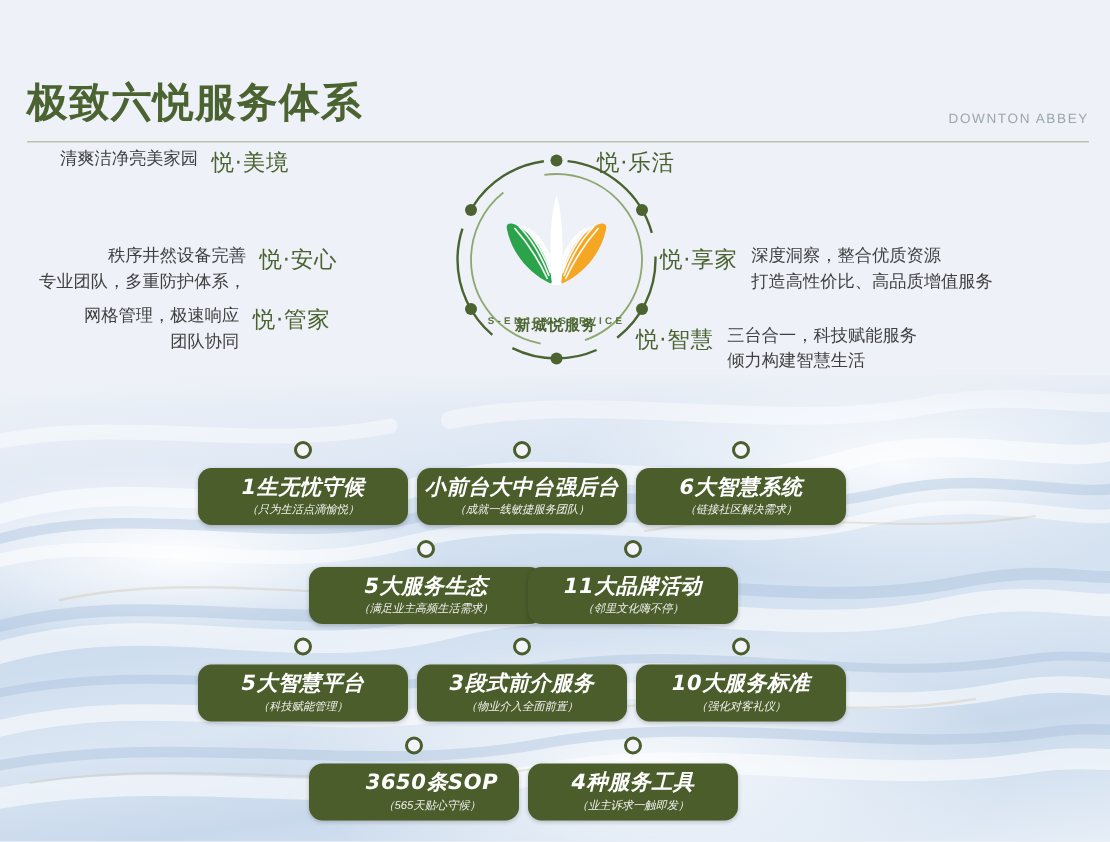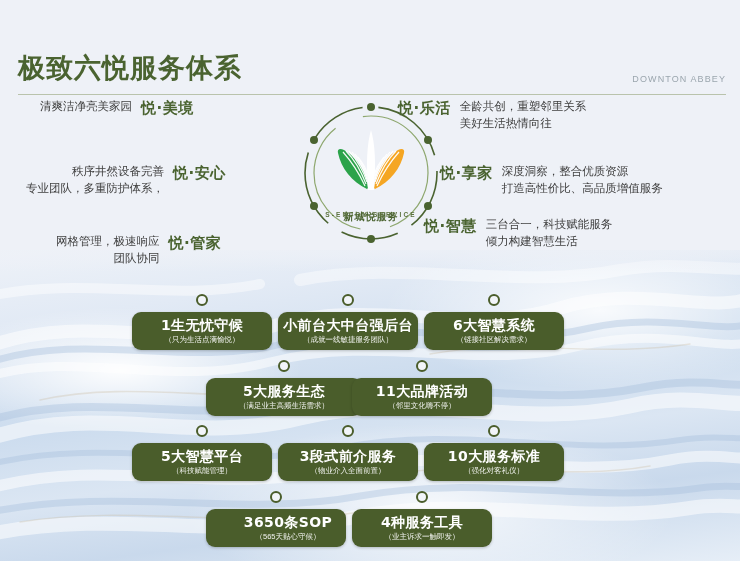--- a/index.html
+++ b/index.html
@@ -44,34 +44,34 @@
     font-size:9px; letter-spacing:1.1px; color:#9ba6ae;
   }
   #title-rule {
     position:absolute; left:18px; right:14px; top:70px;
     height:1px; background:#b9c3ac;
   }
 
   
   .pillar { position:absolute; color:#3d3d3d; }
   .pillar .kw {
-    color:#4a6330; font-weight:bold; font-size:15px; letter-spacing:.5px;
+    color:#4a6330; font-weight:normal; font-size:15px; letter-spacing:.5px;
     font-family:"DejaVu Sans","Liberation Sans",sans-serif; white-space:nowrap;
   }
   .pillar .desc { font-size:11.5px; line-height:17px; color:#3f3f3f; white-space:nowrap; }
   .left-pillar { text-align:right; }
   .left-pillar .kw { display:block; }
   .right-pillar { text-align:left; }
 
   .row-flex { display:flex; align-items:flex-start; gap:9px; }
 
   
   #pillar-meijing { left:40px;  top:98px;  }
   #pillar-anxin   { left:26px;  top:163px; }
-  #pillar-guanjia { left:56px;  top:233px; }
+  #pillar-guanjia { left:56px;  top:203px; }
   
   #pillar-lehuo   { left:398px; top:98px;  }
   #pillar-xiangjia{ left:440px; top:163px; }
   #pillar-zhihui  { left:424px; top:216px; }
 
   .kw-cell { padding-top:1px; }
 
   
   #emblem { position:absolute; left:296px; top:98px; width:150px; height:150px; }
   #logo-core { position:absolute; left:36px; top:30px; width:78px; height:66px; }
@@ -84,20 +84,21 @@
     position:absolute; left:0; right:0; top:113px; text-align:center;
     font-size:6.5px; letter-spacing:2.2px; color:#5d7340; font-weight:bold;
   }
 
   
   .node {
     position:absolute; height:38px; border-radius:9px;
     background:#4a5d2b; color:#fff;
     display:flex; flex-direction:column; align-items:center; justify-content:center;
     box-shadow:0 1px 3px rgba(0,0,0,.22);
+    font-style:italic;
   }
   .node .t {
     font-size:14px; font-weight:bold; line-height:16px; letter-spacing:.4px;
     font-family:"DejaVu Sans","Liberation Sans",sans-serif; white-space:nowrap;
   }
   .node .s { font-size:7.5px; line-height:11px; opacity:.92; white-space:nowrap; margin-top:1px; }
   .node-dot {
     position:absolute; width:12px; height:12px; border-radius:50%;
     background:#f2f5f9; border:2px solid #4a5d2b;
     left:50%; margin-left:-6px; top:-18px;
@@ -173,24 +174,20 @@
     </div>
     <div class="kw-cell">
         <span class="kw">悦·管家</span>
       </div>
   </div>
 </div>
 
 <div class="pillar right-pillar" id="pillar-lehuo">
   <div class="row-flex">
     <div class="kw-cell"><span class="kw">悦·乐活</span></div>
-    <div>
-      <div class="desc">全龄共创，重塑邻里关系</div>
-      <div class="desc">美好生活热情向往</div>
-    </div>
   </div>
 </div>
 
 <div class="pillar right-pillar" id="pillar-xiangjia">
   <div class="row-flex">
     <div class="kw-cell"><span class="kw">悦·享家</span></div>
     <div>
       <div class="desc">深度洞察，整合优质资源</div>
       <div class="desc">打造高性价比、高品质增值服务</div>
     </div>

